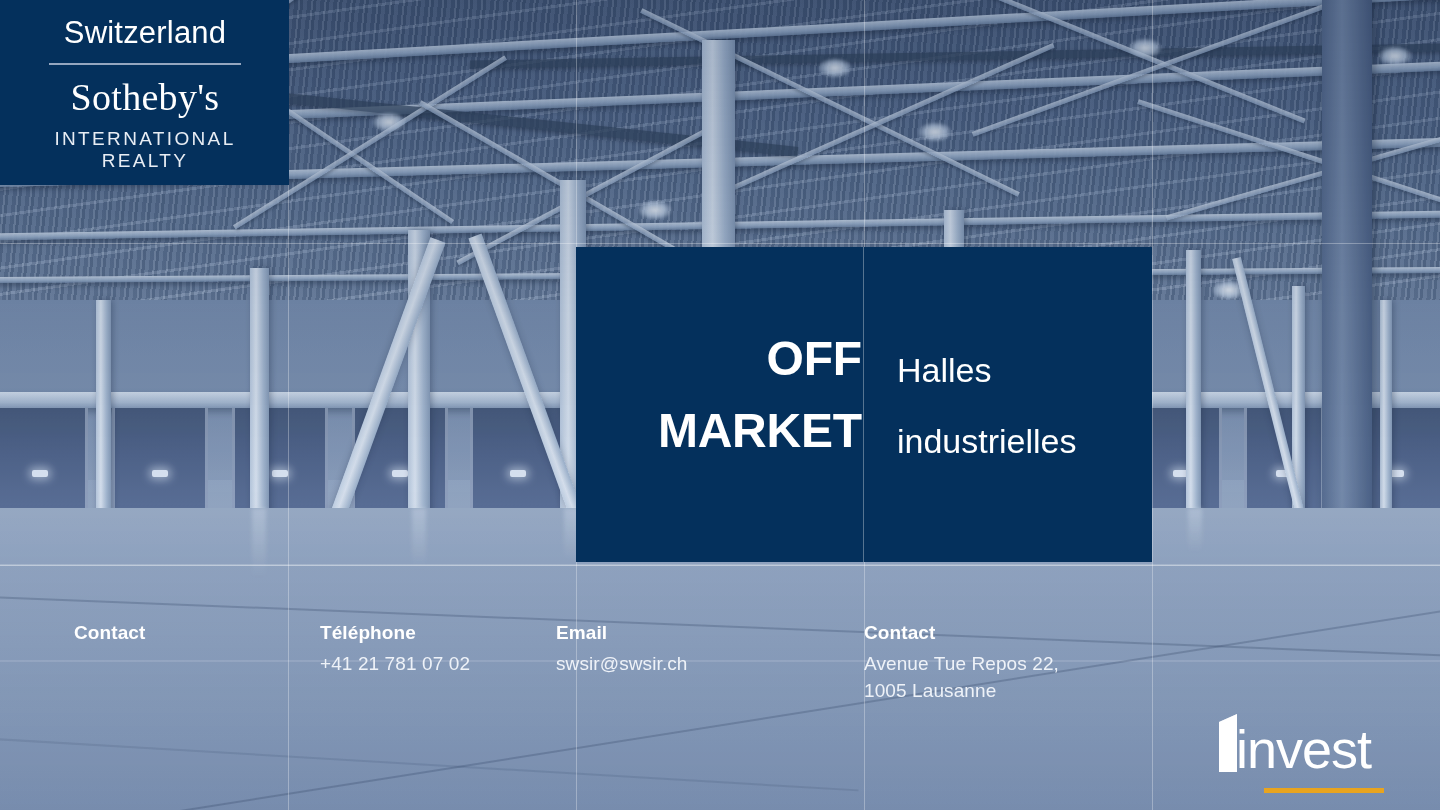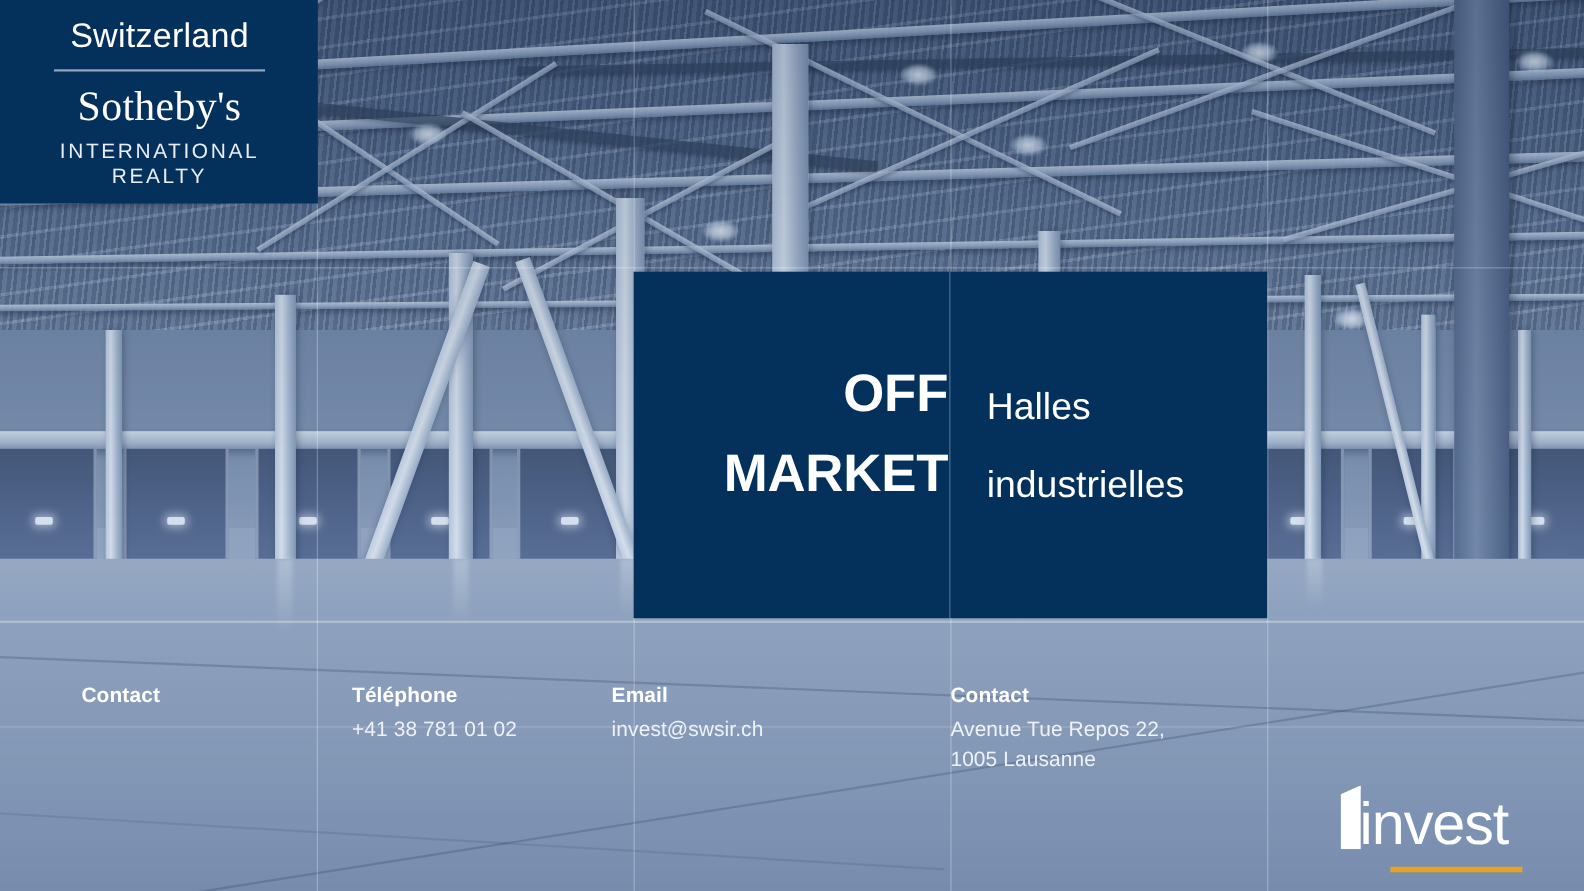--- a/index.html
+++ b/index.html
@@ -269,26 +269,26 @@
 
   <div class="contact">
 
     <div class="c-col" style="left:74px;">
       <div class="c-label">Contact</div>
       <div class="c-value"></div>
     </div>
 
     <div class="c-col" style="left:288px;margin-left:32px;">
       <div class="c-label">Téléphone</div>
-      <div class="c-value">+41 38 781 01 02</div>
+      <div class="c-value">+41 21 781 07 02</div>
     </div>
 
     <div class="c-col" style="left:556px;">
       <div class="c-label">Email</div>
-      <div class="c-value">invest@swsir.ch</div>
+      <div class="c-value">swsir@swsir.ch</div>
     </div>
 
     <div class="c-col" style="left:864px;">
       <div class="c-label">Contact</div>
       <div class="c-value">Avenue Tue Repos 22,
 1005 Lausanne</div>
     </div>
 
   </div>
 

